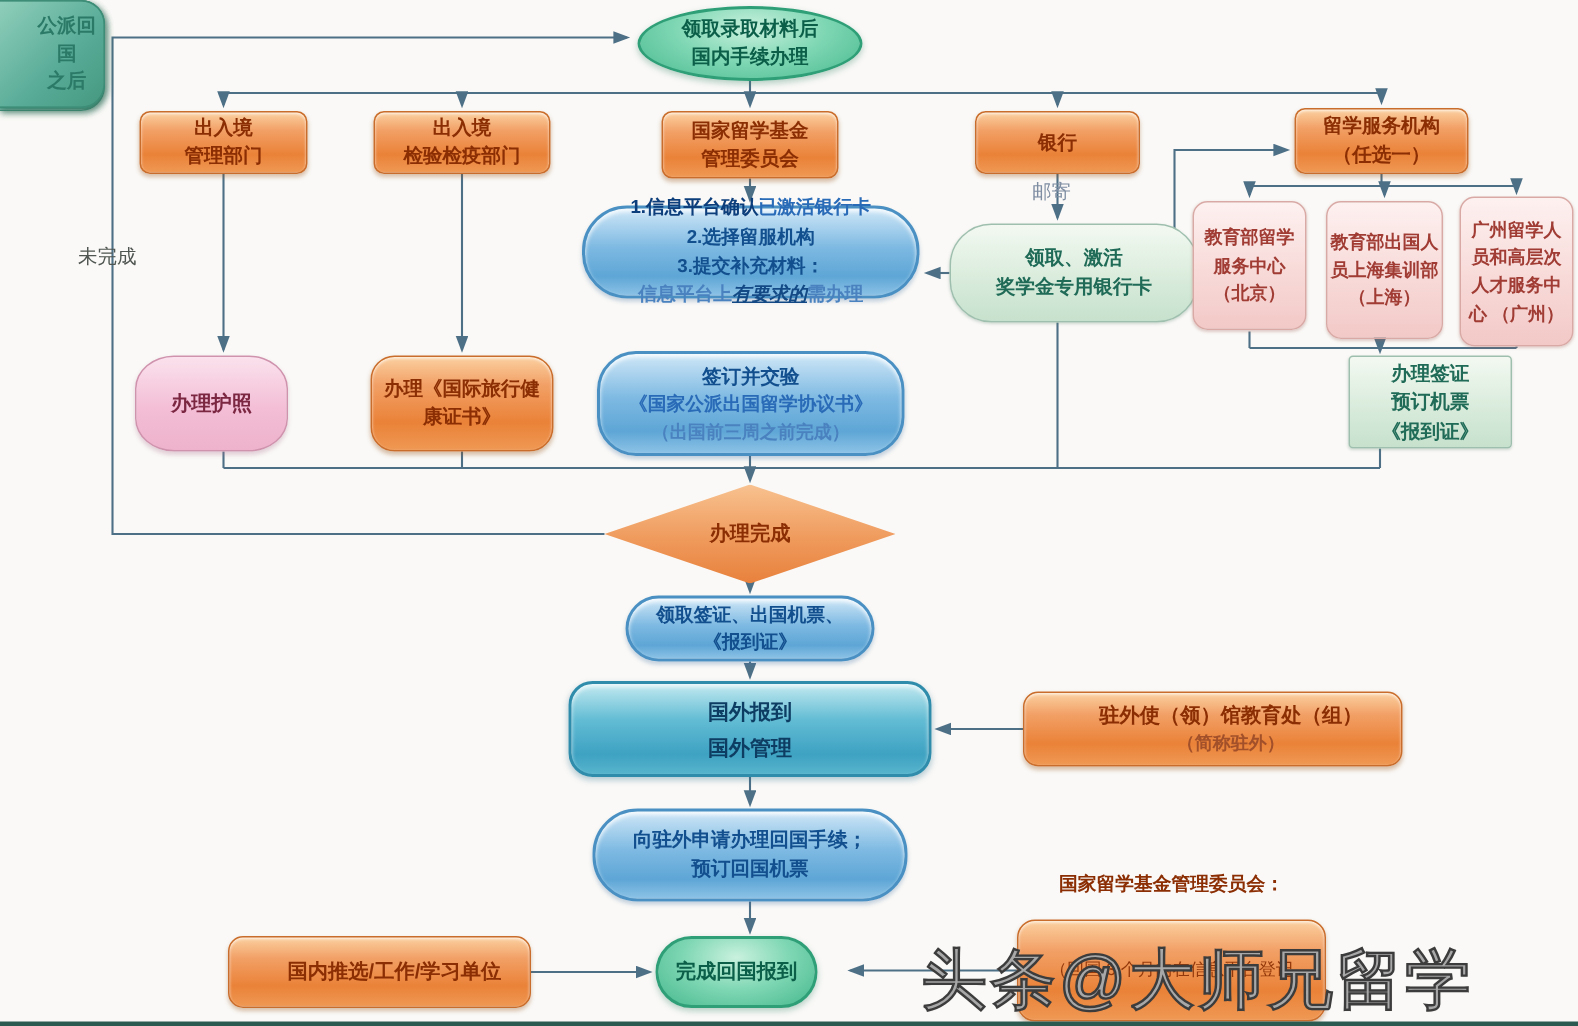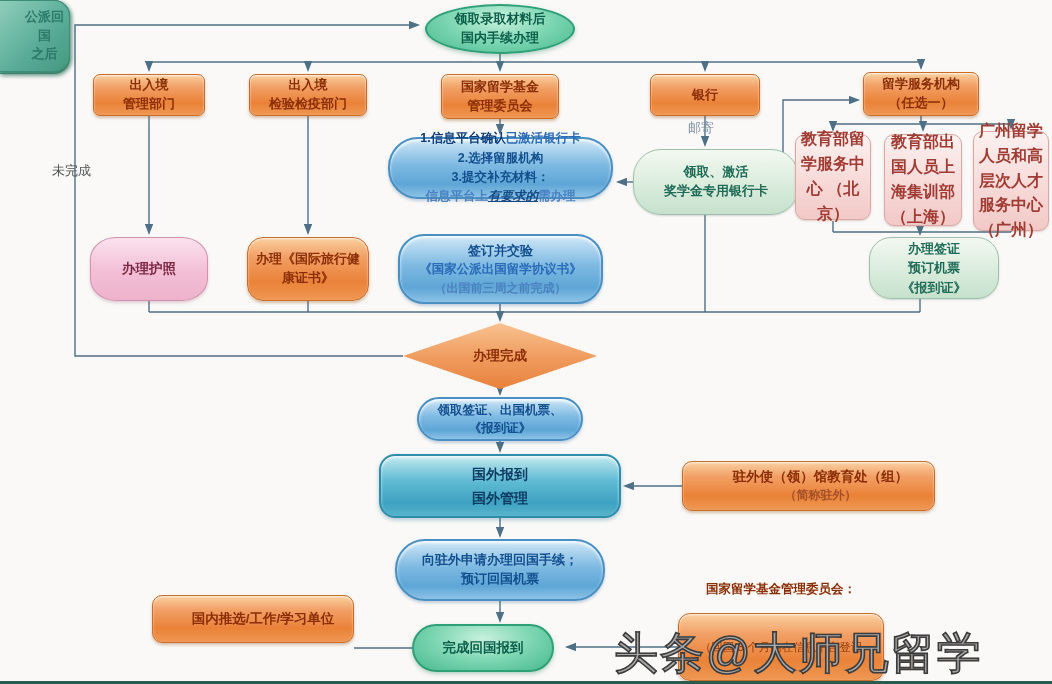--- a/index.html
+++ b/index.html
@@ -11,21 +11,21 @@
   .orange{background:linear-gradient(180deg,#fbd0a0 0%,#f2a066 30%,#ea8238 70%,#ef9854 100%);
           border:1.5px solid #c96d2c;border-radius:7px;color:#8b2e04;font-weight:700;font-size:13px;
           box-shadow:0 2px 3px rgba(150,80,20,.35), inset 0 1px 2px rgba(255,255,255,.75);}
   .blue{background:linear-gradient(180deg,#cfe7f7 0%,#7db9e2 45%,#5ea6d6 78%,#8cc2e6 100%);
         border:2px solid #4a90c2;color:#124f8e;font-weight:700;font-size:12.5px;
         box-shadow:inset 0 2px 3px rgba(255,255,255,.85),0 2px 3px rgba(60,110,160,.3);}
   .ltgreen{background:linear-gradient(180deg,#f3f9f1 0%,#dcedde 50%,#c6e1cd 100%);
            border:1.5px solid #9fbfae;color:#1f6b57;font-weight:700;font-size:13px;
            box-shadow:0 1px 2px rgba(100,140,120,.3);}
   .pinksoft{background:linear-gradient(180deg,#fdf1f0 0%,#f7d8d6 60%,#f2c9c7 100%);
-            border:1.5px solid #d8a9a5;color:#a03c34;font-weight:700;font-size:16px;line-height:1.55;
+            border:1.5px solid #d8a9a5;color:#a03c34;font-weight:700;font-size:12px;line-height:1.55;
             border-radius:10px;box-shadow:0 1px 2px rgba(160,100,90,.3);text-align:center;}
   .pinkcyl{background:linear-gradient(180deg,#fbe2ed 0%,#f3bed6 55%,#eeb2cc 100%);
            border:1.5px solid #cf93ad;color:#7c2742;font-weight:700;font-size:13.5px;
            box-shadow:0 2px 3px rgba(170,110,140,.3);}
   .greenell{background:radial-gradient(ellipse at 50% 28%,#c9f1de 0%,#7fd7b4 48%,#47b98e 100%);
             border:2px solid #2f9f78;color:#0b5f49;font-weight:700;font-size:13px;
             box-shadow:0 2px 4px rgba(50,130,100,.35);}
   .tealbox{background:linear-gradient(180deg,#c2e9f0 0%,#62bcd4 40%,#3ea2c2 78%,#57b4cc 100%);
            border:2px solid #2f8cab;color:#0e3d63;font-weight:700;
            box-shadow:inset 0 2px 3px rgba(255,255,255,.7),0 2px 4px rgba(40,110,140,.35);}
@@ -125,25 +125,25 @@
   <div class="node ltgreen" style="left:633px;top:149px;width:166px;height:66px;border-radius:28px;">领取、激活
 奖学金专用银行卡</div>
 
   <div class="node pinksoft" style="left:795px;top:134px;width:76px;height:86px;white-space:normal;padding:2px;">教育部留学服务中心
 （北京）</div>
   <div class="node pinksoft" style="left:884px;top:134px;width:78px;height:92px;white-space:normal;padding:2px;">教育部出国人员上海集训部
 （上海）</div>
   <div class="node pinksoft" style="left:973px;top:131px;width:76px;height:100px;white-space:normal;padding:2px;">广州留学人员和高层次人才服务中心
 （广州）</div>
 
-  <div class="node ltgreen" style="left:869px;top:237px;width:130px;height:62px;border-radius:22px;line-height:1.5;">办理签证
+  <div class="node ltgreen" style="left:899px;top:237px;width:109px;height:62px;border-radius:3px;line-height:1.5;">办理签证
 预订机票
 《报到证》</div>
 
-  <div class="node pinkcyl" style="left:90px;top:237px;width:118px;height:64px;border-radius:26px/22px;">办理护照</div>
+  <div class="node pinkcyl" style="left:90px;top:237px;width:102px;height:64px;border-radius:26px/22px;">办理护照</div>
 
   <div class="node orange" style="left:247px;top:237px;width:122px;height:64px;border-radius:16px;">办理《国际旅行健
 康证书》</div>
 
   <div class="node blue" style="left:398px;top:234px;width:205px;height:70px;border-radius:26px;line-height:1.5;">
     <div style="font-size:13px;">签订并交验</div>
     <div style="color:#2a6bb8;">《国家公派出国留学协议书》</div>
     <div style="color:#4a82c0;font-size:12px;">（出国前三周之前完成）</div>
   </div>
 
@@ -160,23 +160,23 @@
   </div>
 
   <div class="node orange" style="left:682px;top:461px;width:253px;height:50px;border-radius:10px;line-height:1.4;padding-left:24px;">
     <div style="font-size:13.5px;">驻外使（领）馆教育处（组）</div>
     <div style="font-size:12px;color:#a2502a;">（简称驻外）</div>
   </div>
 
   <div class="node blue" style="left:395px;top:539px;width:210px;height:62px;border-radius:30px;font-size:13px;">向驻外申请办理回国手续；
 预订回国机票</div>
 
-  <div class="node orange" style="left:152px;top:595px;width:202px;height:48px;border-radius:10px;font-size:13.5px;padding-left:20px;">国内推选/工作/学习单位</div>
+  <div class="node orange" style="left:152px;top:624px;width:202px;height:48px;border-radius:10px;font-size:13.5px;padding-left:20px;">国内推选/工作/学习单位</div>
 
-  <div class="node greenell" style="left:412px;top:624px;width:142px;height:48px;border-radius:26px;font-size:13.5px;">完成回国报到</div>
+  <div class="node greenell" style="left:437px;top:624px;width:108px;height:48px;border-radius:26px;font-size:13.5px;">完成回国报到</div>
 
   <div class="node orange" style="left:678px;top:613px;width:206px;height:68px;border-radius:12px;line-height:1.45;gap:41px;">
     <div style="font-size:12.5px;">国家留学基金管理委员会：</div>
     <div style="font-size:11.5px;font-weight:400;color:#93380a;">（回国 3 个月内在信息平台登记</div>
     <div style="font-size:11.5px;font-weight:400;color:#93380a;">回国信息）</div>
   </div>
 
   <div class="wm" style="left:614px;top:624px;font-size:44px;">头条@大师兄留学</div>
 
   <div style="position:absolute;left:0;bottom:0;width:1052px;height:3px;background:#2a5a50;z-index:3;"></div>

